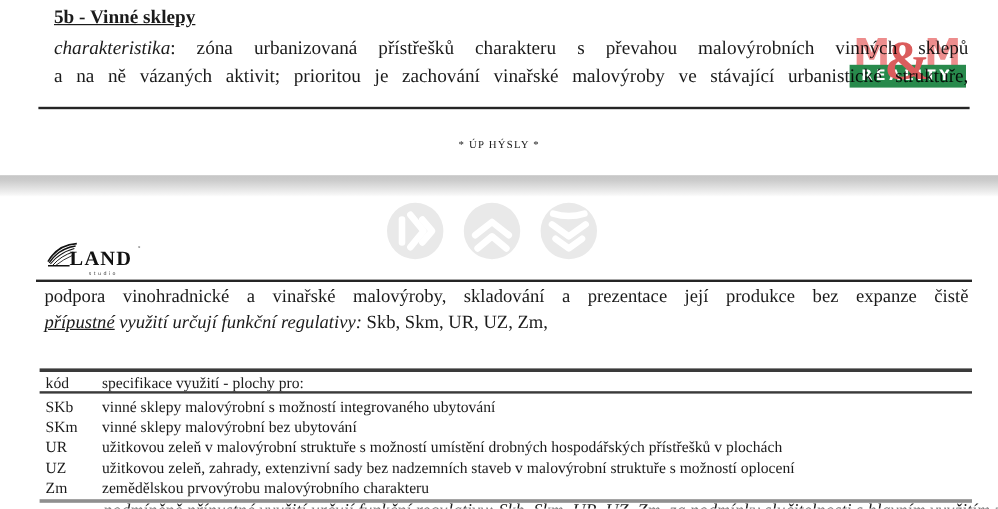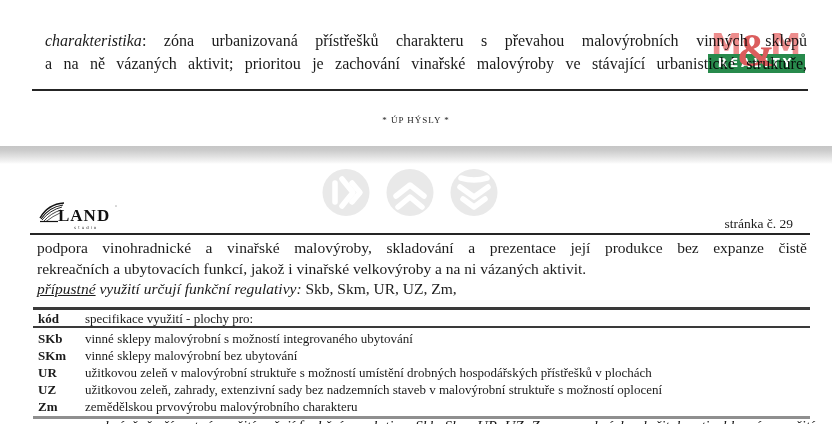--- a/index.html
+++ b/index.html
@@ -41,31 +41,32 @@
 
   
   .p2-para{left:37px;top:238px;width:770px;font-size:15.5px;line-height:20.5px;z-index:2;}
   .uline{text-decoration:underline;}
   .codes{font-weight:normal;font-style:normal;}
 
   .tbl-rule-top{left:33px;top:307px;width:777px;height:2.5px;background:#3a3a3a;}
   .tbl-rule-head{left:33px;top:326px;width:777px;height:1.5px;background:#3a3a3a;}
   .tbl-rule-bottom{left:33px;top:416px;width:777px;height:2.5px;background:#8f8f8f;}
   .trow{left:38px;width:772px;font-size:13px;white-space:nowrap;z-index:2;}
-  .tcode{display:inline-block;width:47px;font-weight:bold;}
+  .tcode{display:inline-block;width:47px;font-weight:normal;}
   .t-head{top:311px;}
   .t-r0{top:331px;} .t-r1{top:348px;} .t-r2{top:365px;} .t-r3{top:382px;} .t-r4{top:399px;}
 
   .clipped-line{left:86px;top:418px;font-size:15px;font-style:italic;white-space:nowrap;z-index:2;}
 </style>
 </head>
 <body>
 
 <div class="canvas">
 
+  <div class="abs p1-heading">5b - Vinné sklepy</div>
 
   <div class="abs p1-para">
     <div class="jline"><span class="ital">charakteristika</span><span>: zóna urbanizovaná přístřešků charakteru s převahou malovýrobních vinných sklepů</span></div>
     <div class="jline">a na ně vázaných aktivit; prioritou je zachování vinařské malovýroby ve stávající urbanistické struktuře,</div>
   </div>
 
   <div class="abs rule rule-p1"></div>
   <div class="abs p1-footer">* ÚP HÝSLY *</div>
 
   <div class="abs band"></div>
@@ -105,26 +106,24 @@
       <path d="M4 20 Q12 10 24 7" stroke-width="0.9"></path>
       <path d="M6 21 Q13 13 23 10" stroke-width="0.8"></path>
       <path d="M8 21.5 Q15 16 22 13" stroke-width="0.7"></path>
       <path d="M2 21.5 L20 21.5" stroke-width="1.2"></path>
     </g>
     <text x="20" y="21" font-family="Liberation Serif, serif" font-weight="bold" font-size="17" letter-spacing="1" fill="#111">LAND</text>
     <text x="77" y="8" font-family="Liberation Serif, serif" font-size="5" fill="#111">°</text>
     <text x="36" y="29" font-family="DejaVu Sans, sans-serif" font-size="4" letter-spacing="2" fill="#333">studio</text>
   </svg>
 
-  <div class="abs p2-pagenum">stránka  č. 29</div>
   <div class="abs rule rule-p2"></div>
 
   <div class="abs p2-para">
     <div class="jline">podpora vinohradnické a vinařské malovýroby, skladování a prezentace její produkce bez expanze čistě</div>
-    <div>rekreačních a ubytovacích funkcí, jakož i vinařské velkovýroby a na ni vázaných aktivit.</div>
     <div class="ital"><span class="uline">přípustné</span><span> využití určují funkční regulativy: </span><span class="codes">Skb, Skm, UR, UZ, Zm,</span></div>
   </div>
 
   <div class="abs tbl-rule-top"></div>
   <div class="abs trow t-head">
     <span class="tcode">kód</span><span>specifikace využití - plochy pro:</span>
   </div>
   <div class="abs tbl-rule-head"></div>
 
   <div class="abs trow t-r0">

